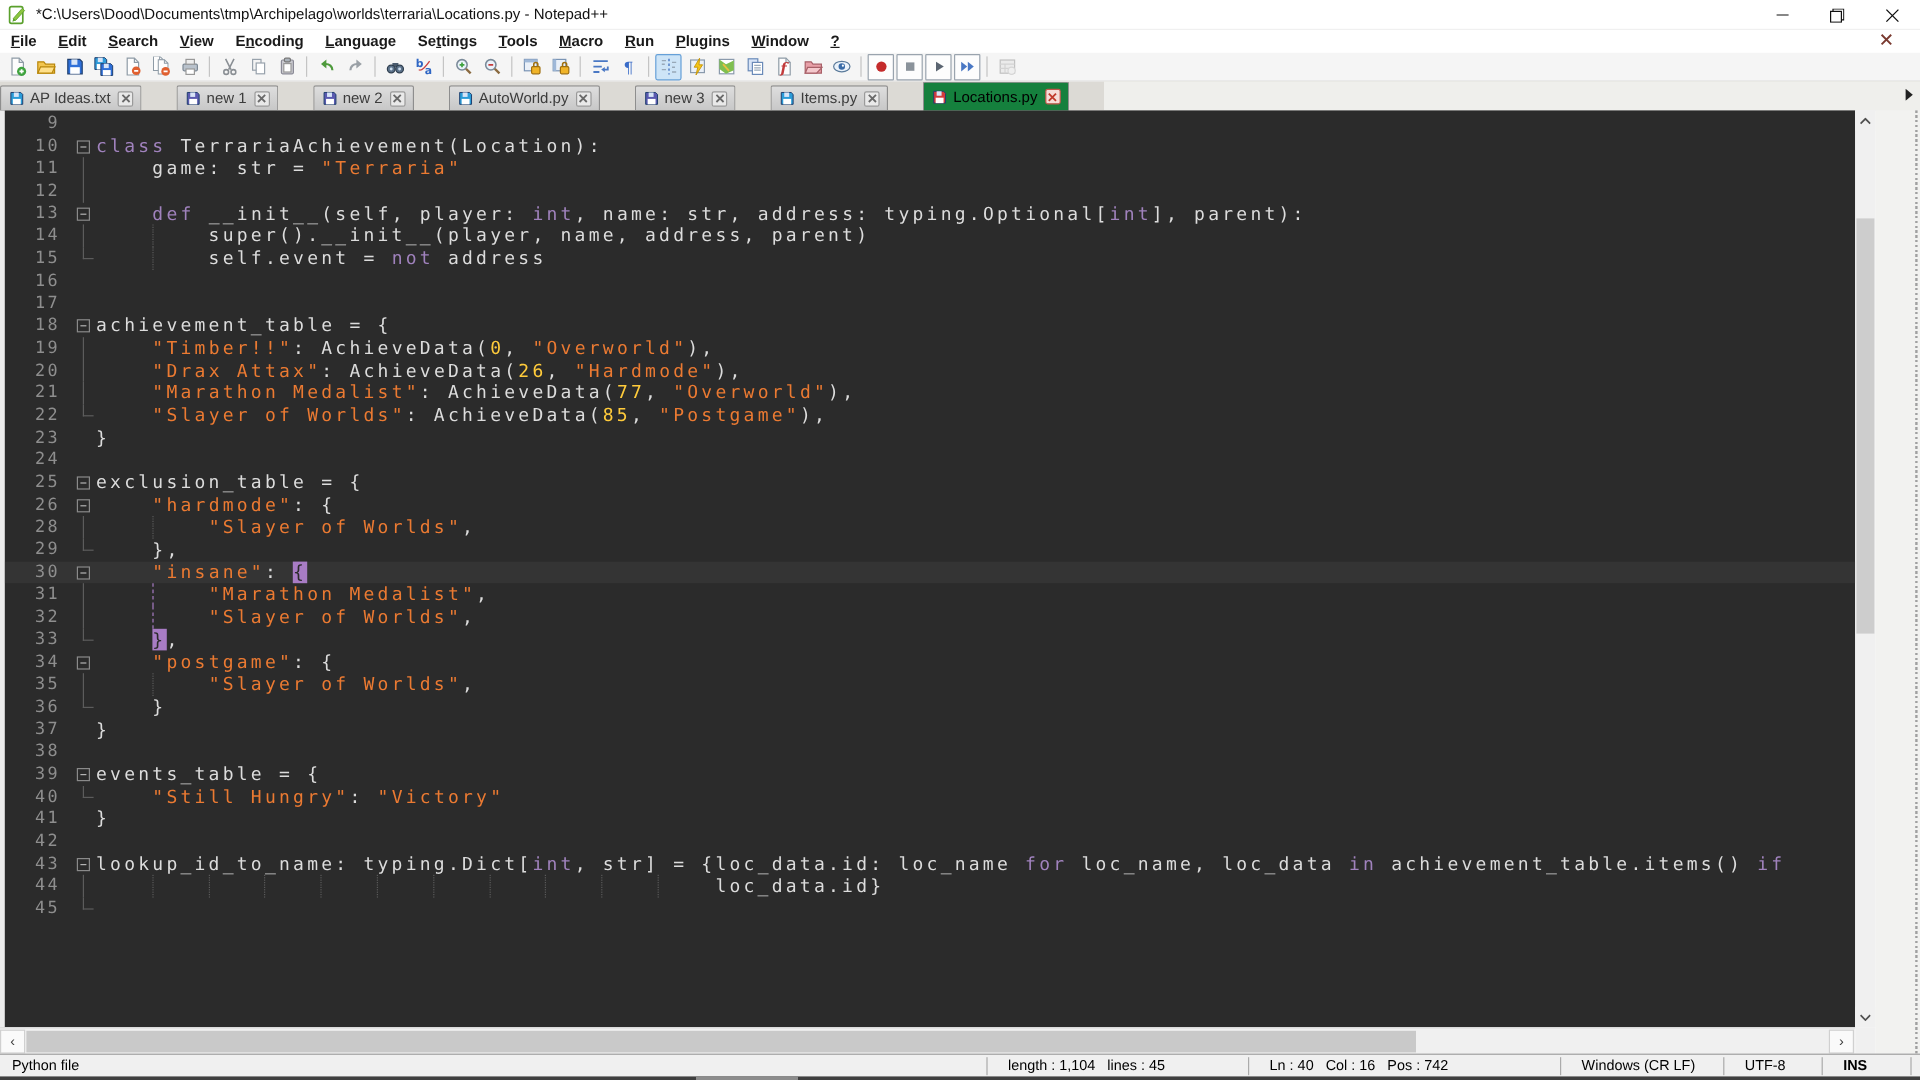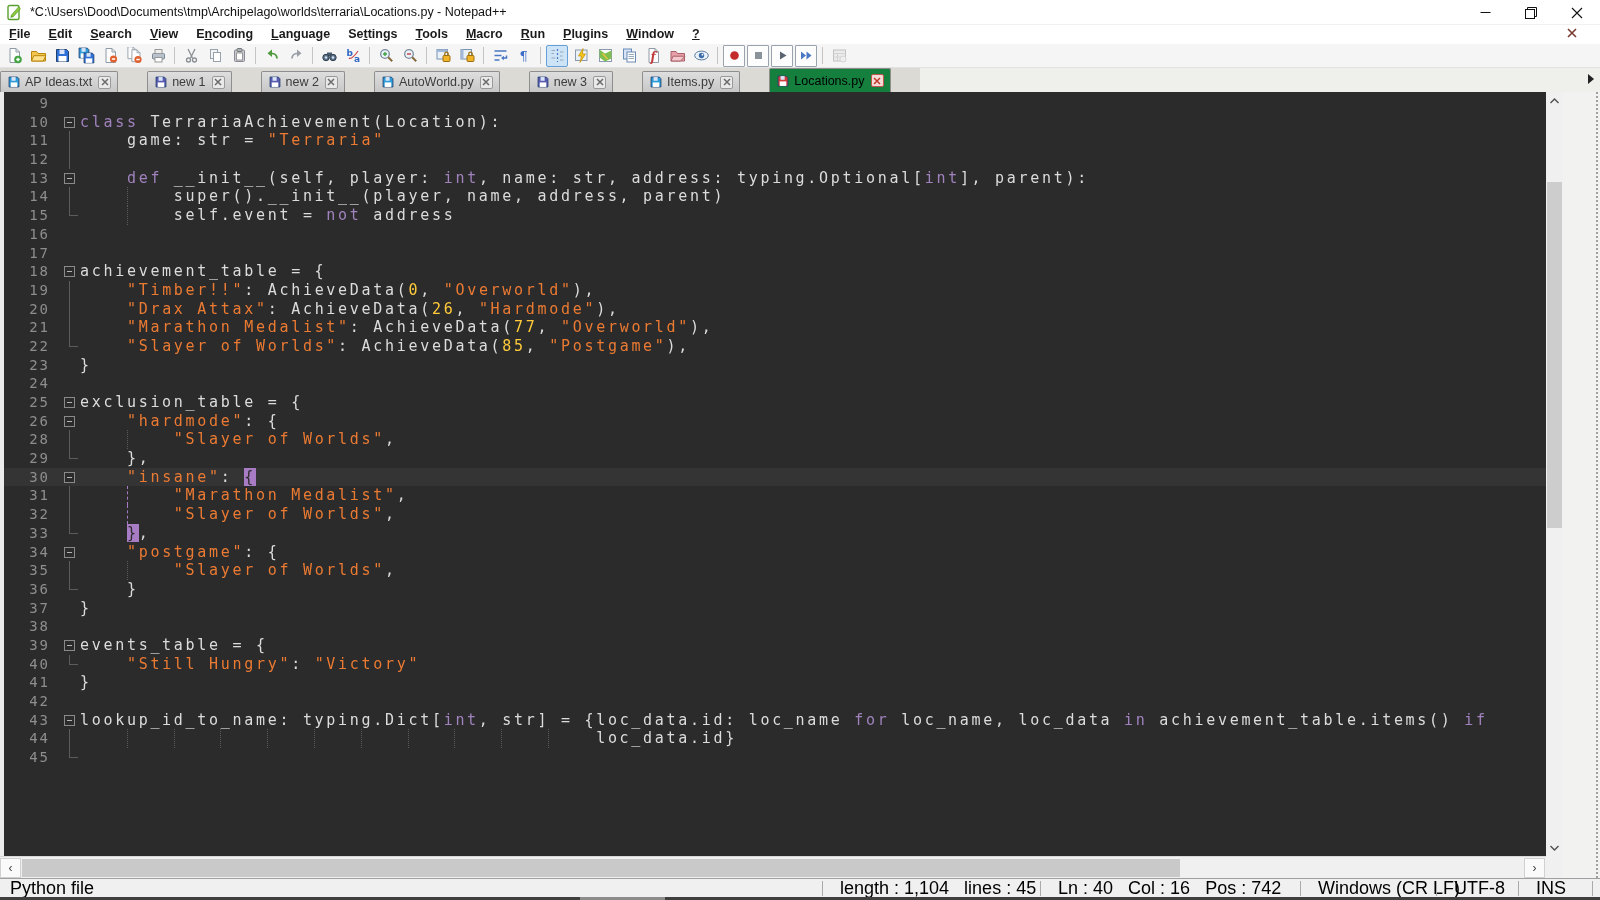--- a/index.html
+++ b/index.html
@@ -75,21 +75,21 @@
   .hthumb { position:absolute; left:22px; top:2px; width:1158px; height:18px; background:#c9c9c9; }
   .hbtn { position:absolute; top:1px; width:21px; height:20px; background:#fafafa; border:1px solid #d0d0d0;
           display:flex; align-items:center; justify-content:center; font-size:12px; color:#404040; }
   .corner { position:absolute; left:1546px; top:856px; width:17px; height:22px; background:#f0f0f0; }
   .right-strip { position:absolute; left:1563px; top:92px; width:37px; height:786px; background:#f2f2f0; }
   .dotline { position:absolute; left:33px; top:0; width:2px; height:100%;
              background-image:repeating-linear-gradient(#a0a0a0 0 2px, transparent 2px 4px); }
 
   
   .statusbar { position:absolute; left:0; top:878px; width:1600px; height:19px; background:#f0f0f0;
-               border-top:1px solid #9f9f9f; font-size:18px; color:#000; }
+               border-top:1px solid #9f9f9f; font-size:12px; color:#000; }
   .sb-seg { position:absolute; top:0; height:19px; line-height:18px; padding-left:10px; }
   .sb-div { position:absolute; top:2px; width:1px; height:15px; background:#ababab; }
   .bottomstrip { position:absolute; left:0; top:897px; width:1600px; height:3px; background:#3f3f3f; }
   .bottomstrip i { position:absolute; left:580px; width:85px; height:3px; background:#8c8c8c; }
 
   svg { display:block; }
 </style>
 </head>
 <body>
 
@@ -743,19 +743,19 @@
     <span class="sb-seg" style="left:0;">Python file</span>
     <span class="sb-div" style="left:822px;"></span>
     <span class="sb-seg" style="left:830px;"><span>length : 1,104</span>&nbsp;&nbsp;&nbsp;<span>lines : 45</span></span>
     <span class="sb-div" style="left:1040px;"></span>
     <span class="sb-seg" style="left:1048px;"><span>Ln : 40</span>&nbsp;&nbsp;&nbsp;<span>Col : 16</span>&nbsp;&nbsp;&nbsp;<span>Pos : 742</span></span>
     <span class="sb-div" style="left:1300px;"></span>
     <span class="sb-seg" style="left:1308px;">Windows (CR LF)</span>
     <span class="sb-div" style="left:1436px;"></span>
     <span class="sb-seg" style="left:1444px;">UTF-8</span>
     <span class="sb-div" style="left:1518px;"></span>
-    <span class="sb-seg" style="left:1526px;">INS</span>
+    <span class="sb-seg" style="left:1526px;font-weight:bold;">INS</span>
     <span class="sb-div" style="left:1592px;"></span>
   </div>
   <div class="bottomstrip">
       <i></i>
     </div>
 </div>
 
 </body></html>

